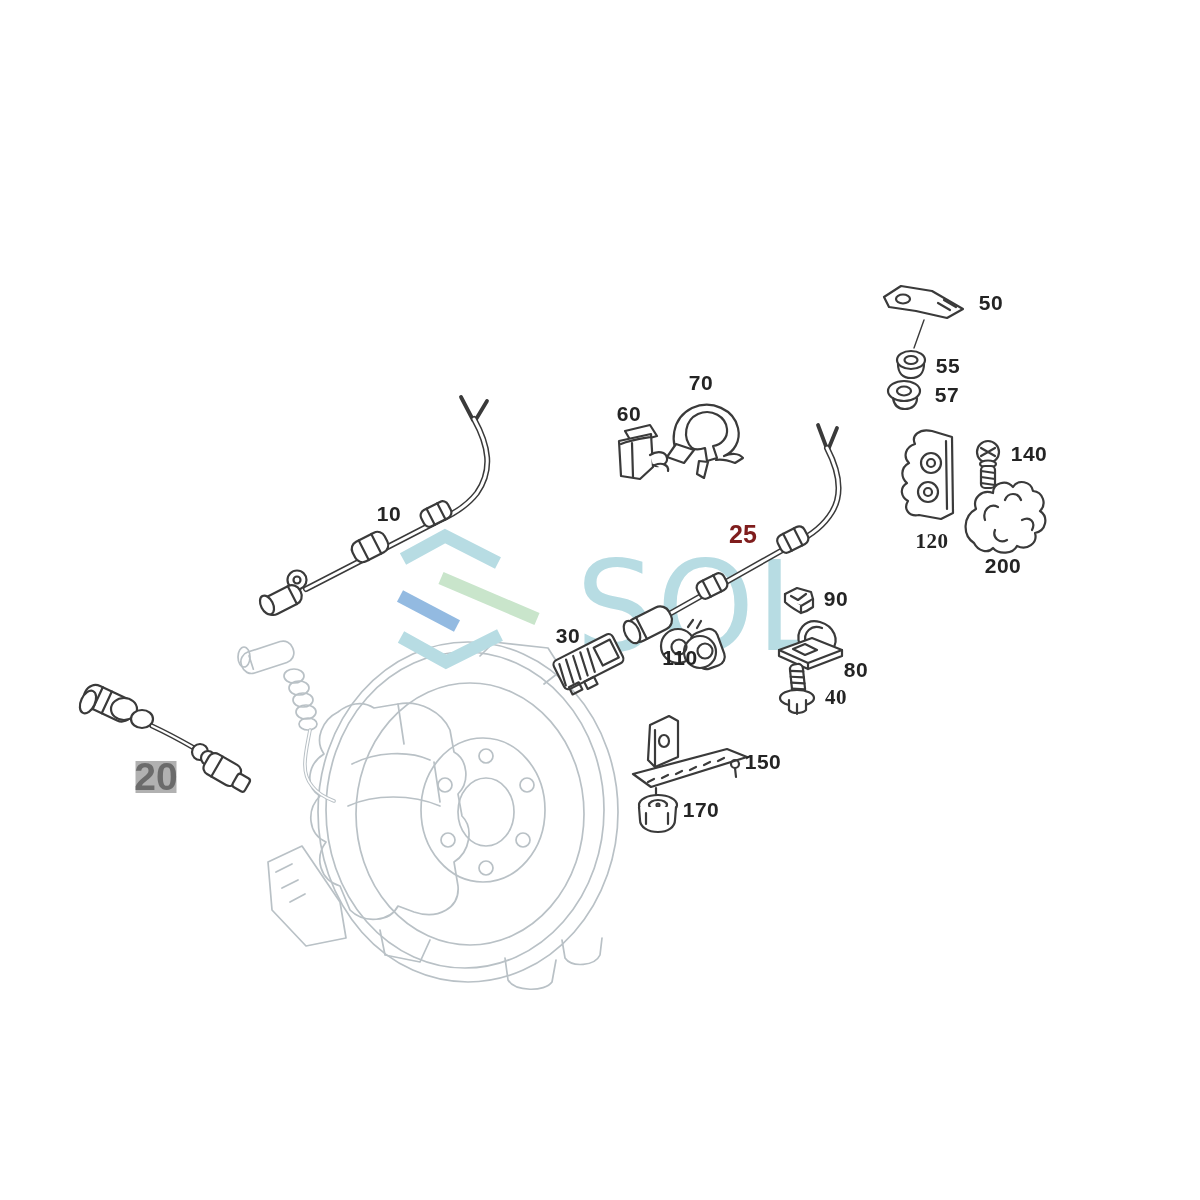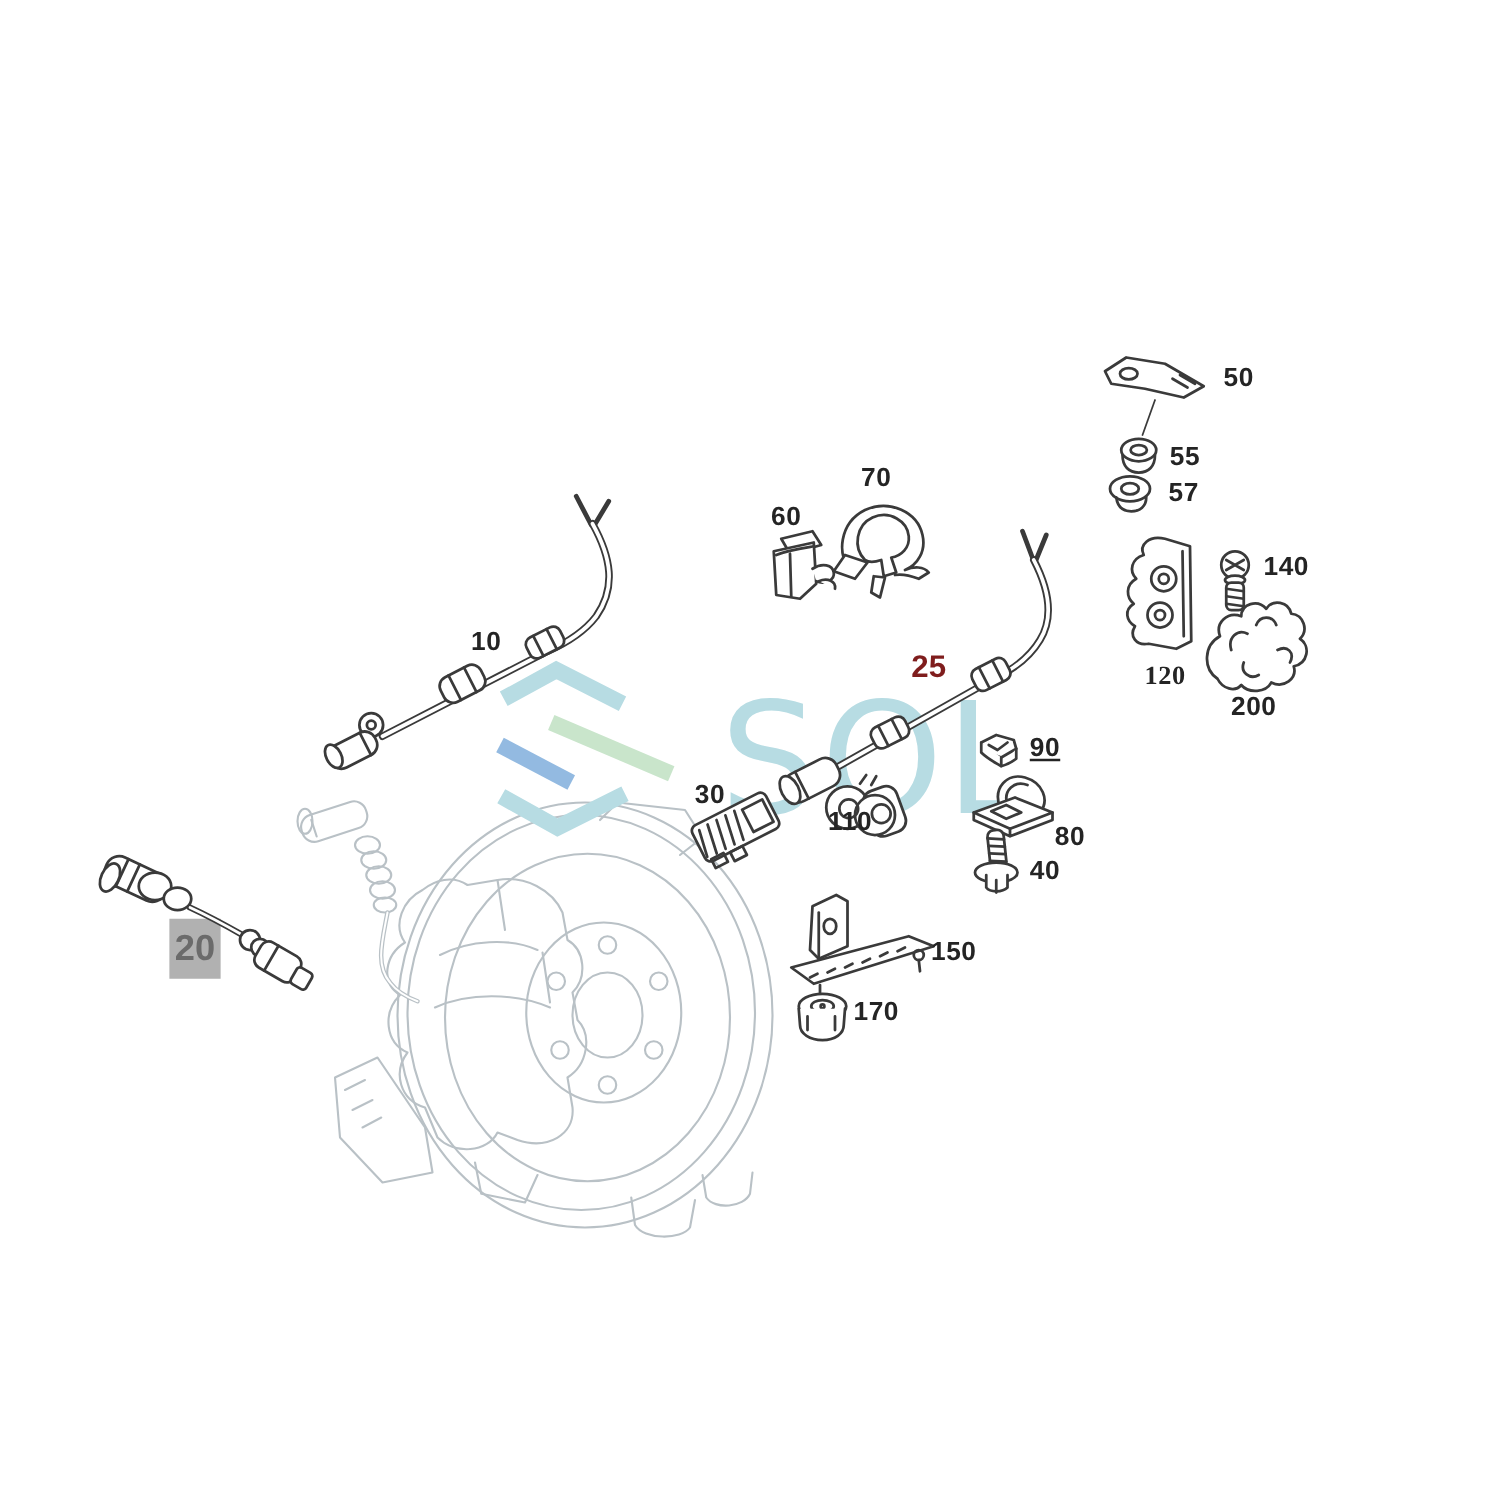--- a/index.html
+++ b/index.html
@@ -13,22 +13,22 @@
     position:absolute;transform:translate(-50%,-50%);
     font-weight:bold;color:#242424;white-space:nowrap;z-index:4;
   }
   .part-label.plain{font-size:21px;letter-spacing:0.5px;}
   .part-label.red-circle{
     width:41px;height:41px;border-radius:50%;background:#ffffff;
     display:flex;align-items:center;justify-content:center;
     font-size:25px;color:#7f1d1d;z-index:4;
   }
   .part-label.gray-box{
-    width:41px;height:48px;display:flex;align-items:center;justify-content:center;
-    font-size:29px;z-index:1;
+    width:41px;height:32px;display:flex;align-items:center;justify-content:center;
+    font-size:39px;z-index:1;margin-top:18px;
   }
 </style>
 </head>
 <body>
 
 <div class="canvas">
 
   <svg class="art" width="1200" height="1200" viewBox="0 0 1200 1200">
 
     <g fill="none" stroke-width="1.7" stroke-linecap="round" stroke-linejoin="round" stroke="#b9c1c6">
@@ -275,28 +275,28 @@
         </g>
       </g>
     </g>
   </svg>
 
   <div class="labels-layer" id="labels">
       <div class="part-label plain" style="left: 389px; top: 514px;">10</div>
       <div class="part-label gray-box" style="left: 156px; top: 759px; background: rgb(177, 177, 177); color: rgb(107, 107, 107);">20</div>
       <div class="part-label red-circle" style="left: 743px; top: 534px; border-color: rgb(210, 59, 49);">25</div>
       <div class="part-label plain" style="left: 568px; top: 636px;">30</div>
-      <div class="part-label plain" style="left: 836px; top: 697px;">40</div>
+      <div class="part-label plain" style="left: 836px; top: 697px; font-family: Liberation Serif, serif;">40</div>
       <div class="part-label plain" style="left: 991px; top: 303px;">50</div>
       <div class="part-label plain" style="left: 948px; top: 366px;">55</div>
       <div class="part-label plain" style="left: 947px; top: 395px;">57</div>
       <div class="part-label plain" style="left: 629px; top: 414px;">60</div>
       <div class="part-label plain" style="left: 701px; top: 383px;">70</div>
       <div class="part-label plain" style="left: 856px; top: 634px; margin-top: 36px;">80</div>
-      <div class="part-label plain" style="left: 836px; top: 599px; text-decoration: underline;">90</div>
+      <div class="part-label plain" style="left: 836px; top: 599px;">90</div>
       <div class="part-label plain" style="left: 680px; top: 658px;">110</div>
       <div class="part-label plain" style="left: 932px; top: 541px; font-family: Liberation Serif, serif;">120</div>
       <div class="part-label plain" style="left: 1003px; top: 566px;">200</div>
       <div class="part-label plain" style="left: 1029px; top: 454px;">140</div>
       <div class="part-label plain" style="left: 763px; top: 762px;">150</div>
       <div class="part-label plain" style="left: 701px; top: 810px;">170</div>
     </div>
 </div>
 
 </body></html>

